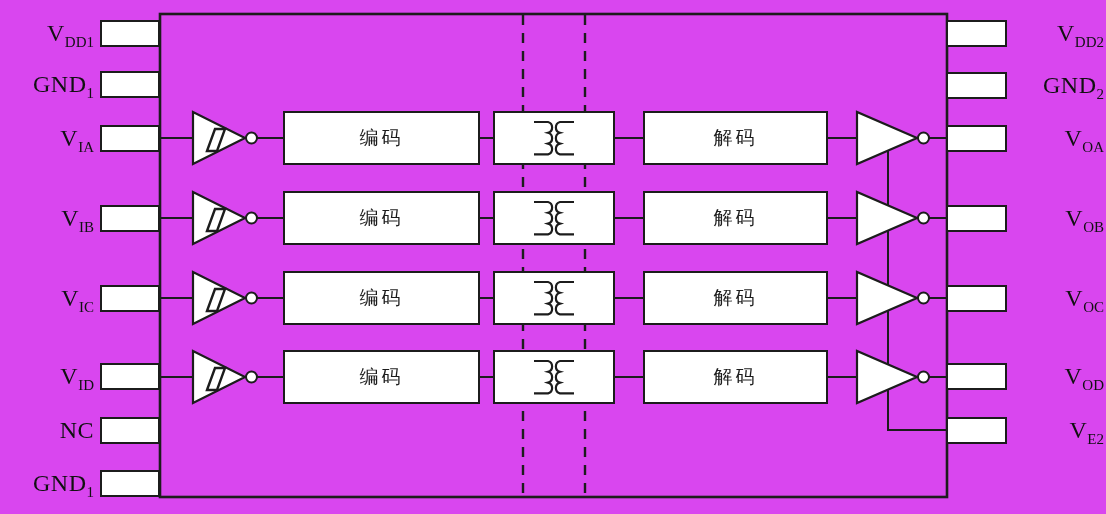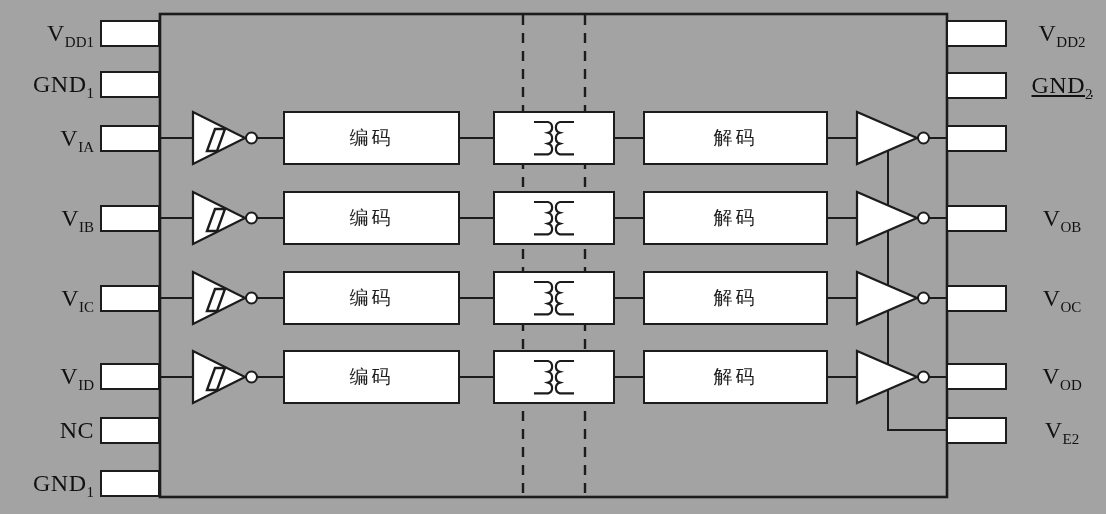--- a/index.html
+++ b/index.html
@@ -1,40 +1,40 @@
 <!DOCTYPE html>
 <html><head>
 <meta charset="utf-8">
 <style>
   html,body{margin:0;padding:0;background:#fff;}
   .stage{
-    position:relative;width:1106px;height:514px;background:#a3a3a3;
+    position:relative;width:1106px;height:514px;background:#d946ef;
     font-family:"Liberation Serif","DejaVu Serif",serif;overflow:hidden;
   }
   .wires{position:absolute;left:0;top:0;z-index:1;}
   .pinbox{
     position:absolute;box-sizing:border-box;width:60px;height:27px;
     border:2px solid #1c1c1c;background:#fff;z-index:2;
   }
   .pinbox.right{width:61px;}
   .pinlabel{
     position:absolute;height:30px;line-height:30px;font-size:24px;color:#111;
     z-index:2;white-space:nowrap;letter-spacing:0.5px;
   }
   .pinlabel.left{left:6px;width:88px;text-align:right;}
-  .pinlabel.right{left:1020px;width:84px;text-align:center;}
+  .pinlabel.right{left:1020px;width:84px;text-align:right;}
   .pinlabel sub{font-size:15px;letter-spacing:0;}
   .block{
     position:absolute;box-sizing:border-box;height:54px;
     border:2px solid #1c1c1c;background:#fff;z-index:2;
     display:flex;align-items:center;justify-content:center;
     font-size:19px;color:#1c1c1c;letter-spacing:3px;
     font-family:"Liberation Sans","DejaVu Sans",sans-serif;
   }
-  .block.encoder{left:283px;width:177px;}
+  .block.encoder{left:283px;width:197px;}
   .block.xformer{left:493px;width:122px;}
   .block.decoder{left:643px;width:185px;}
   .coil-svg{display:block;}
   .watermark{
     position:absolute;left:796px;top:461px;width:310px;z-index:3;
     font-family:"Liberation Sans","DejaVu Sans",sans-serif;
     font-weight:bold;font-size:31px;white-space:nowrap;
     text-shadow:1px 1px 0 #ffffff,-1px -1px 0 #ffffff,2px 2px 1px #ffffff;
   }
 </style>
@@ -102,21 +102,22 @@
   <div class="pinlabel left" style="top:18px;"><span>V</span><sub>DD1</sub></div>
   <div class="pinlabel left" style="top:69px;"><span>GND</span><sub>1</sub></div>
   <div class="pinlabel left" style="top:123px;"><span>V</span><sub>IA</sub></div>
   <div class="pinlabel left" style="top:203px;"><span>V</span><sub>IB</sub></div>
   <div class="pinlabel left" style="top:361px;"><span>V</span><sub>ID</sub></div>
   <div class="pinlabel left" style="top:283px;"><span>V</span><sub>IC</sub></div>
   <div class="pinlabel left" style="top:415px;"><span>NC</span><sub></sub></div>
   <div class="pinlabel left" style="top:468px;"><span>GND</span><sub>1</sub></div>
 
   <div class="pinlabel right" style="top:18px;"><span>V</span><sub>DD2</sub></div>
-  <div class="pinlabel right" style="top:70px;text-decoration:underline;"><span>GND</span><sub>2</sub></div>
+  <div class="pinlabel right" style="top:70px;"><span>GND</span><sub>2</sub></div>
+  <div class="pinlabel right" style="top:123px;"><span>V</span><sub>OA</sub></div>
   <div class="pinlabel right" style="top:203px;"><span>V</span><sub>OB</sub></div>
   <div class="pinlabel right" style="top:361px;"><span>V</span><sub>OD</sub></div>
   <div class="pinlabel right" style="top:283px;"><span>V</span><sub>OC</sub></div>
   <div class="pinlabel right" style="top:415px;"><span>V</span><sub>E2</sub></div>
 
   <div class="block encoder" style="top:111px;">
       <span>编码</span>
     </div>
   <div class="block xformer" style="top:111px;">
     <svg class="coil-svg" width="118" height="50" viewBox="0 0 118 50">

